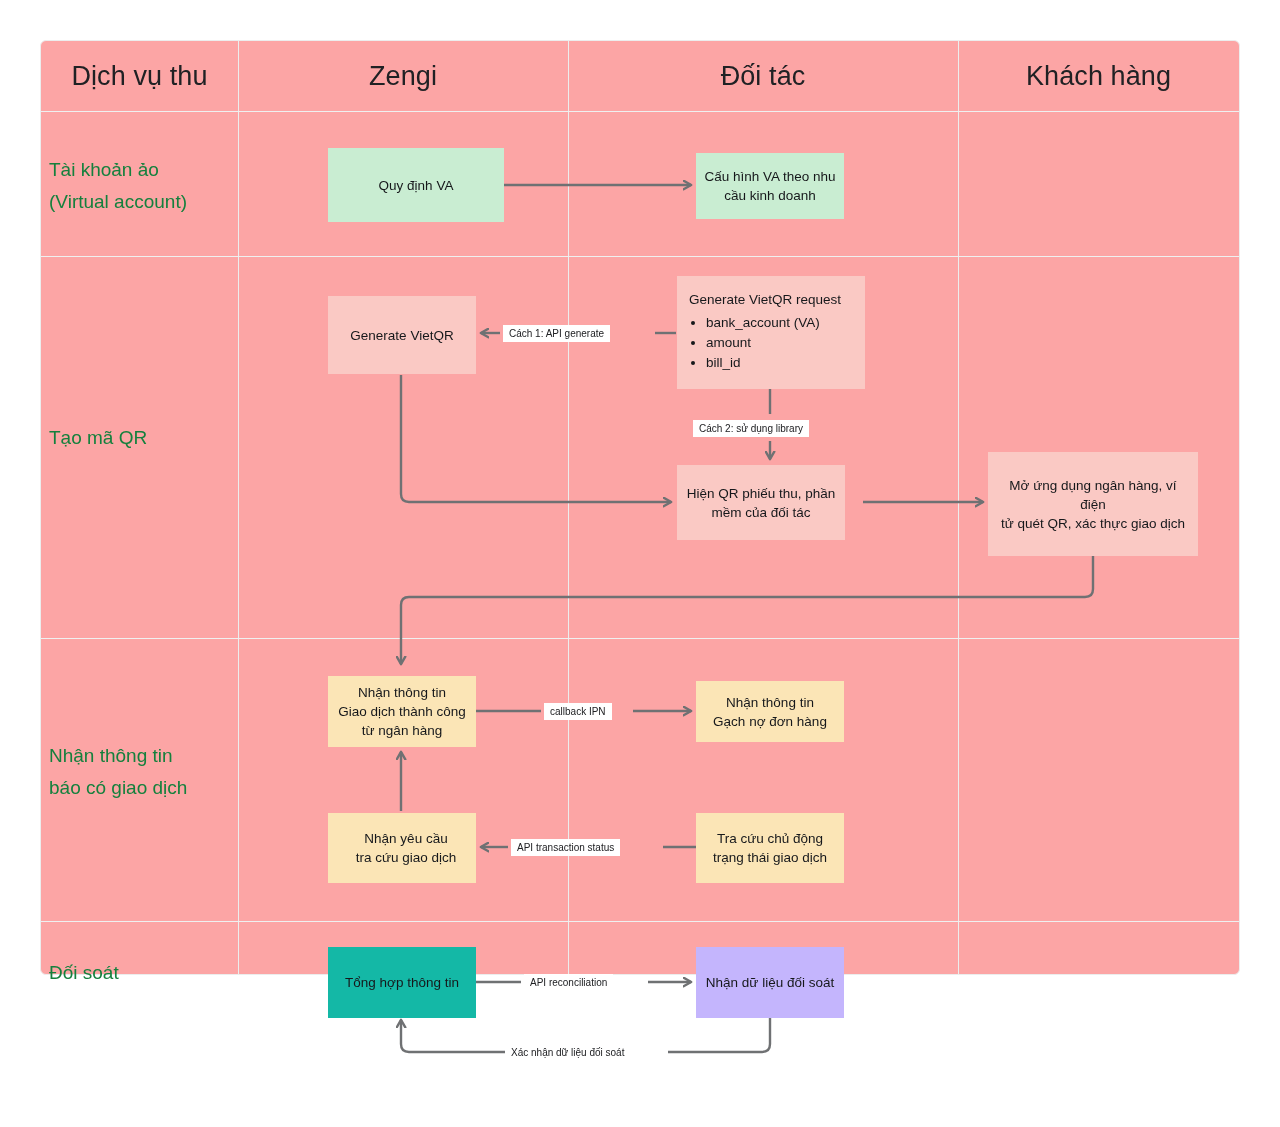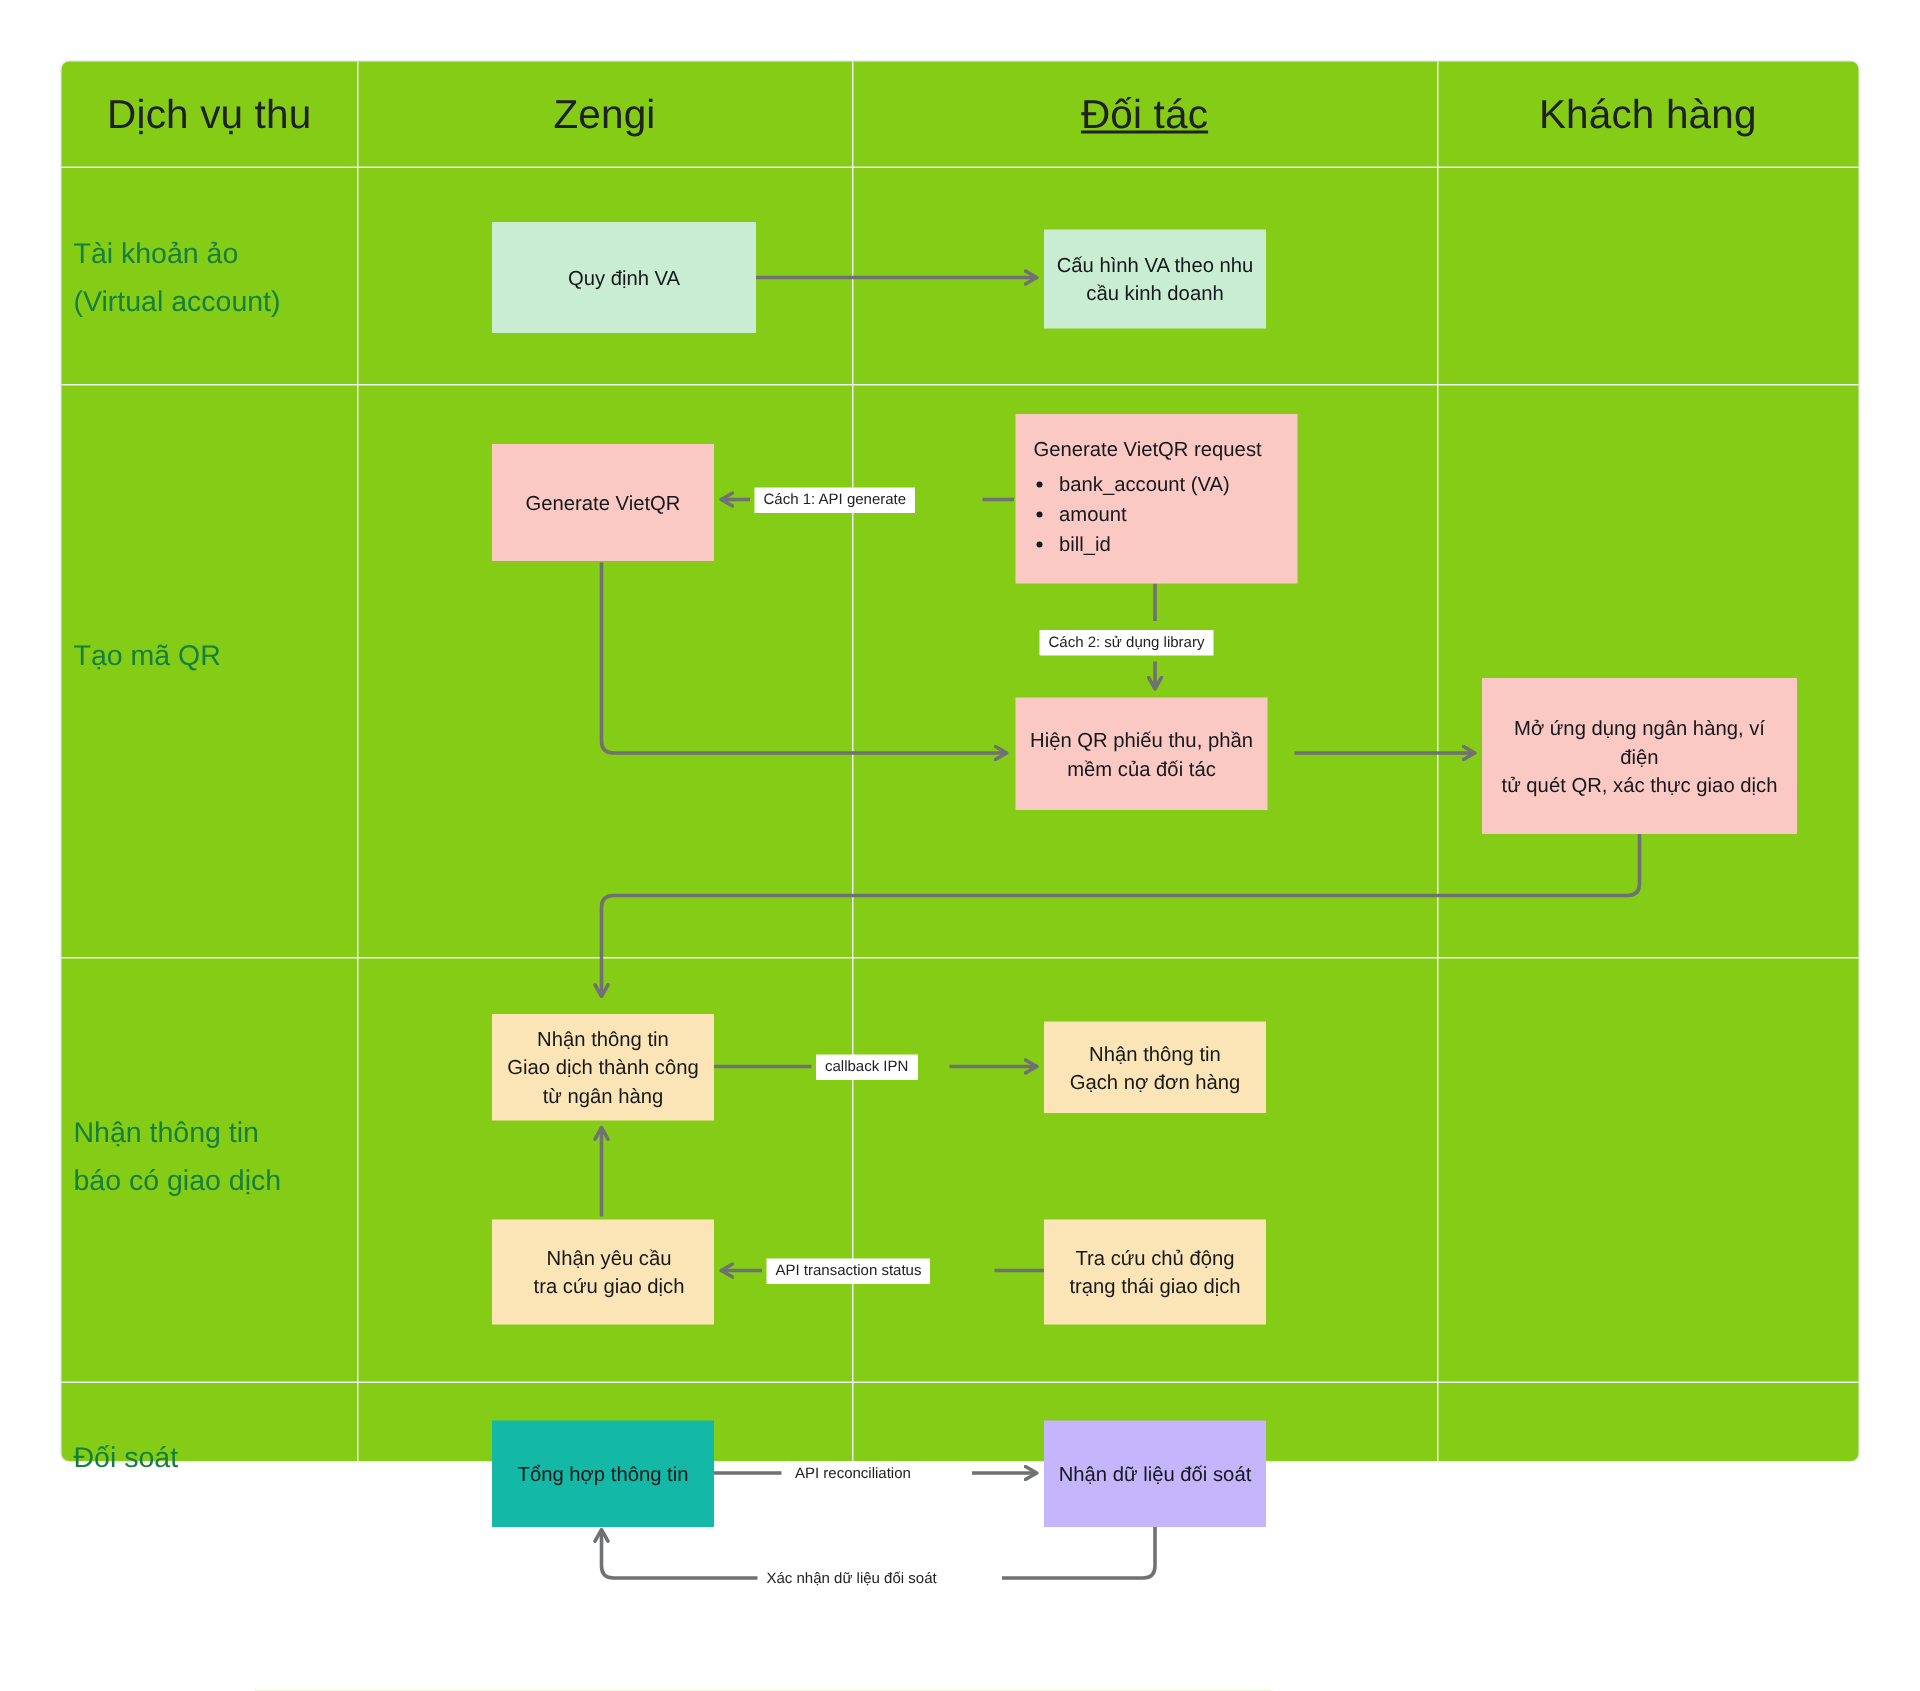--- a/index.html
+++ b/index.html
@@ -7,21 +7,21 @@
     width:1280px;height:1127px;
     font-family:"Liberation Sans","DejaVu Sans",sans-serif;
     color:#1f2023;
     -webkit-font-smoothing:antialiased;
   }
   #stage{position:relative;width:1280px;height:1127px;overflow:hidden;background:#fff;}
 
   
   #table{
     position:absolute;left:40px;top:40px;width:1200px;height:935px;
-    border:1px solid #eceded;border-radius:6px;background:#84cc16;box-sizing:border-box;
+    border:1px solid #eceded;border-radius:6px;background:#fca5a5;box-sizing:border-box;
   }
   .vline{position:absolute;top:0;bottom:0;width:1px;background:#eceded;}
   .hline{position:absolute;left:0;right:0;height:1px;background:#eff0f0;}
 
   .colhead{
     position:absolute;top:0;height:70px;
     display:flex;align-items:center;justify-content:center;
     font-size:27px;font-weight:400;color:#202124;letter-spacing:.1px;
   }
   .rowlabel{
@@ -67,21 +67,21 @@
     <div class="vline" style="left:527px;"></div>
     <div class="vline" style="left:917px;"></div>
 
     <div class="hline" style="top:70px;"></div>
     <div class="hline" style="top:215px;"></div>
     <div class="hline" style="top:597px;"></div>
     <div class="hline" style="top:880px;"></div>
 
     <div class="colhead" style="left:0px;width:197px;">Dịch vụ thu</div>
     <div class="colhead" style="left:197px;width:330px;">Zengi</div>
-    <div class="colhead" style="left:527px;width:390px;text-decoration:underline;">Đối tác</div>
+    <div class="colhead" style="left:527px;width:390px;">Đối tác</div>
     <div class="colhead" style="left:917px;width:281px;">Khách hàng</div>
   </div>
 
   <div class="rowlabel" style="left:49px;top:154px;width:180px;">
     <div>Tài khoản ảo</div>
     <div>(Virtual account)</div>
   </div>
   <div class="rowlabel" style="left:49px;top:422px;width:180px;">
     <div>Tạo mã QR</div>
   </div>

